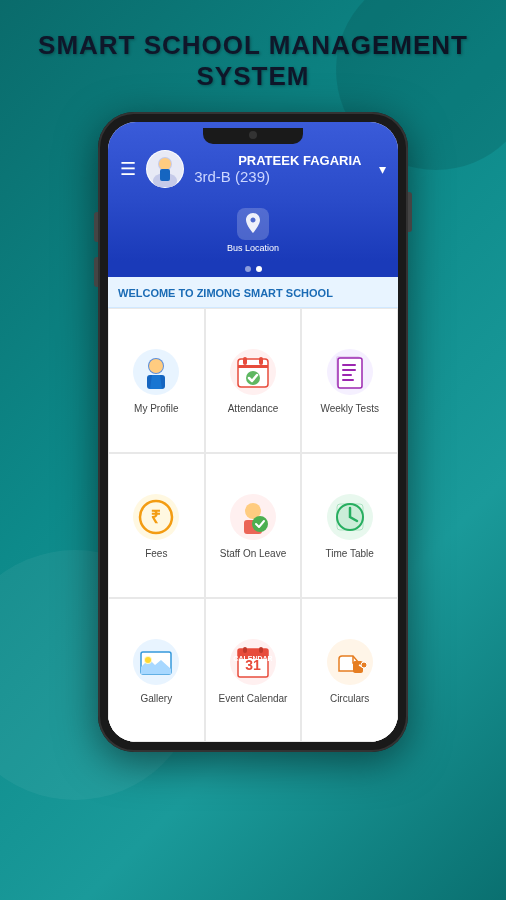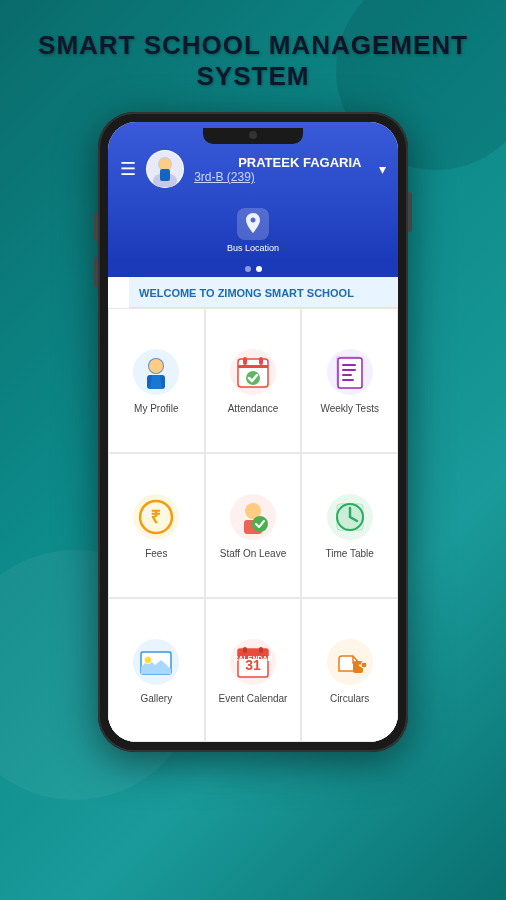--- a/index.html
+++ b/index.html
@@ -120,22 +120,21 @@
       flex: 1;
     }
     .user-name {
       color: white;
       font-weight: bold;
       font-size: 13px;
       margin-left: 44px;
     }
     .user-class {
       color: #ccd6ff;
-      font-size: 12px;
-      text-decoration: underline;
+      font-size: 15px;
     }
     .dropdown-arrow {
       color: white;
       font-size: 14px;
     }
     
     .nav-icons-row {
       background: linear-gradient(180deg, #2a4bc9 0%, #1a3ab9 100%);
       padding: 8px 4px;
       display: flex;
@@ -176,21 +175,20 @@
       background: rgba(255,255,255,0.5);
     }
     .dot.active {
       background: white;
     }
     
     .welcome-banner {
       background: #e8f4ff;
       padding: 6px 10px;
       border-bottom: 1px solid #d0e8ff;
-      margin-left: 21px;
     }
     .welcome-text {
       color: #1a6bb5;
       font-size: 11px;
       font-weight: bold;
     }
     
     .menu-grid {
       display: grid;
       grid-template-columns: repeat(3, 1fr);

